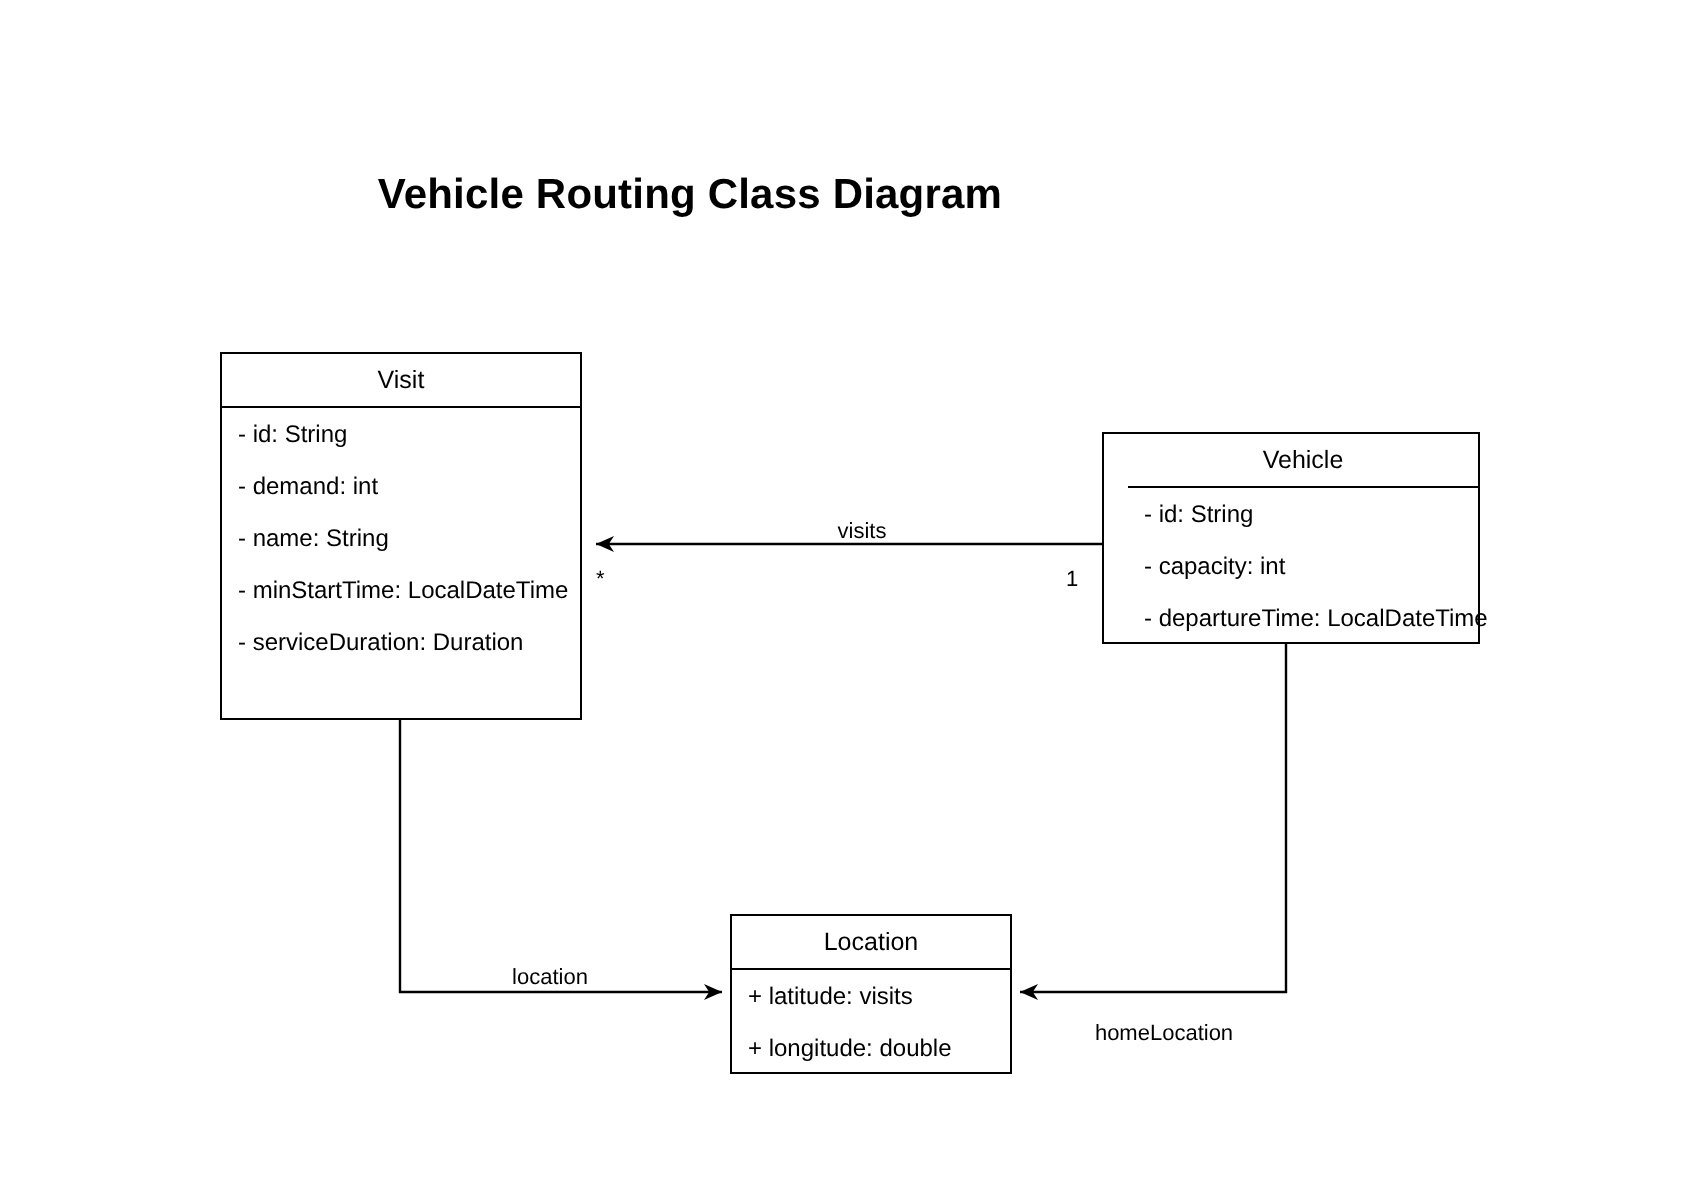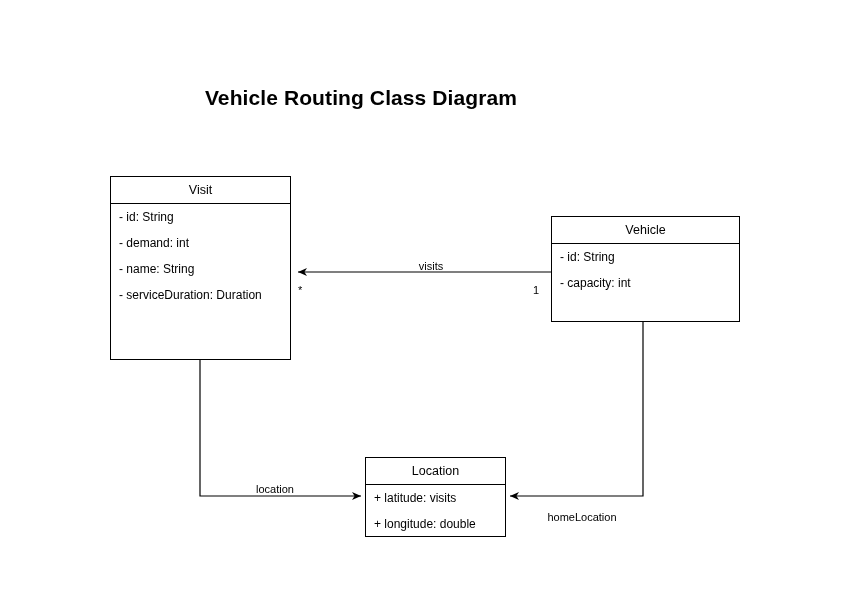--- a/index.html
+++ b/index.html
@@ -19,21 +19,21 @@
   #diagram-canvas {
     position: absolute;
     left: 0;
     top: 0;
     width: 850px;
     height: 600px;
   }
 
   .diagram-title {
     position: absolute;
-    left: 16px;
+    left: 0;
     top: 86px;
     width: 690px;
     text-align: center;
     font-size: 21px;
     font-weight: bold;
     letter-spacing: 0.1px;
     color: #000000;
   }
 
   
@@ -61,21 +61,21 @@
     box-sizing: border-box;
     height: 26px;
     line-height: 26px;
     padding-left: 8px;
     font-size: 12px;
     white-space: nowrap;
     color: #000000;
   }
 
   #class-visit   { left: 110px; top: 176px; width: 181px; height: 184px; }
-  #class-vehicle { left: 551px; top: 216px; width: 189px; height: 106px; }
+  #class-vehicle { left: 551px; top: 216px; width: 189px; height: 106px; padding-left: 12px; }
   #class-location{ left: 365px; top: 457px; width: 141px; height: 80px; }
 
   
   .edge-label {
     position: absolute;
     font-size: 11px;
     color: #000000;
     white-space: nowrap;
     background: transparent;
   }
@@ -116,29 +116,31 @@
     <path d="M643,322 L643,496 L510,496" fill="none" stroke="#000000" stroke-width="1.2" marker-end="url(#arrow-open)"></path>
   </g>
 </svg>
 
 <div id="class-visit" class="uml-class">
   <div class="uml-class-name">Visit</div>
   <div class="uml-attrs">
     <div class="uml-attr">- id: String</div>
     <div class="uml-attr">- demand: int</div>
     <div class="uml-attr">- name: String</div>
+    <div class="uml-attr">- minStartTime: LocalDateTime</div>
     <div class="uml-attr">- serviceDuration: Duration</div>
   </div>
 </div>
 
 <div id="class-vehicle" class="uml-class">
   <div class="uml-class-name">Vehicle</div>
   <div class="uml-attrs">
     <div class="uml-attr">- id: String</div>
     <div class="uml-attr">- capacity: int</div>
+    <div class="uml-attr">- departureTime: LocalDateTime</div>
   </div>
 </div>
 
 <div id="class-location" class="uml-class">
   <div class="uml-class-name">Location</div>
   <div class="uml-attrs">
     <div class="uml-attr">+ latitude: visits</div>
     <div class="uml-attr">+ longitude: double</div>
   </div>
 </div>

